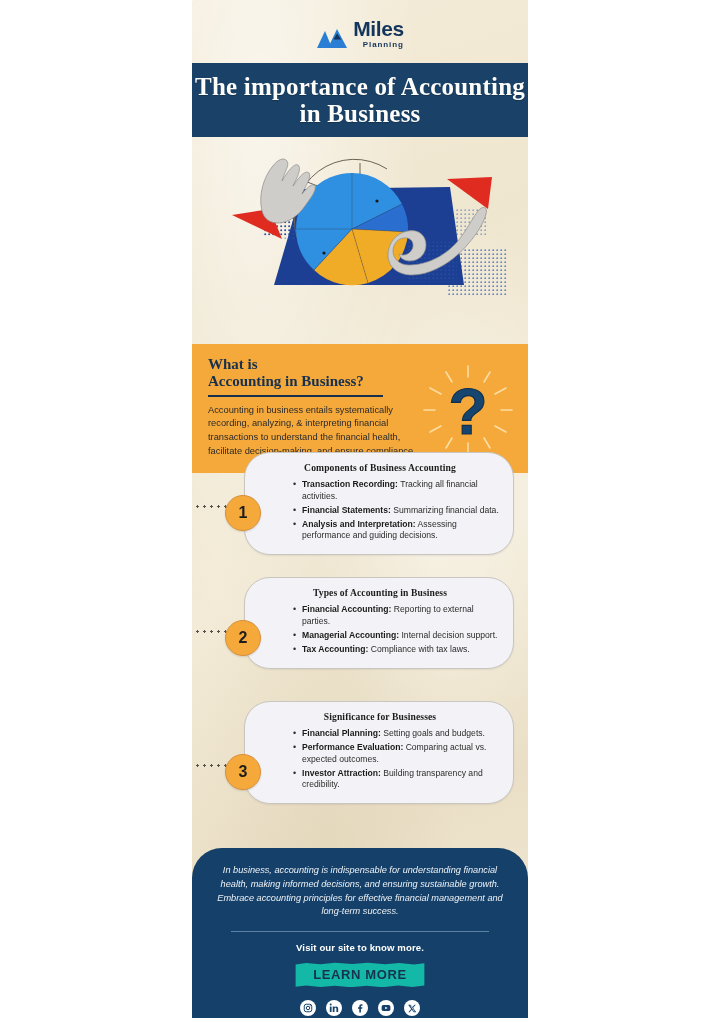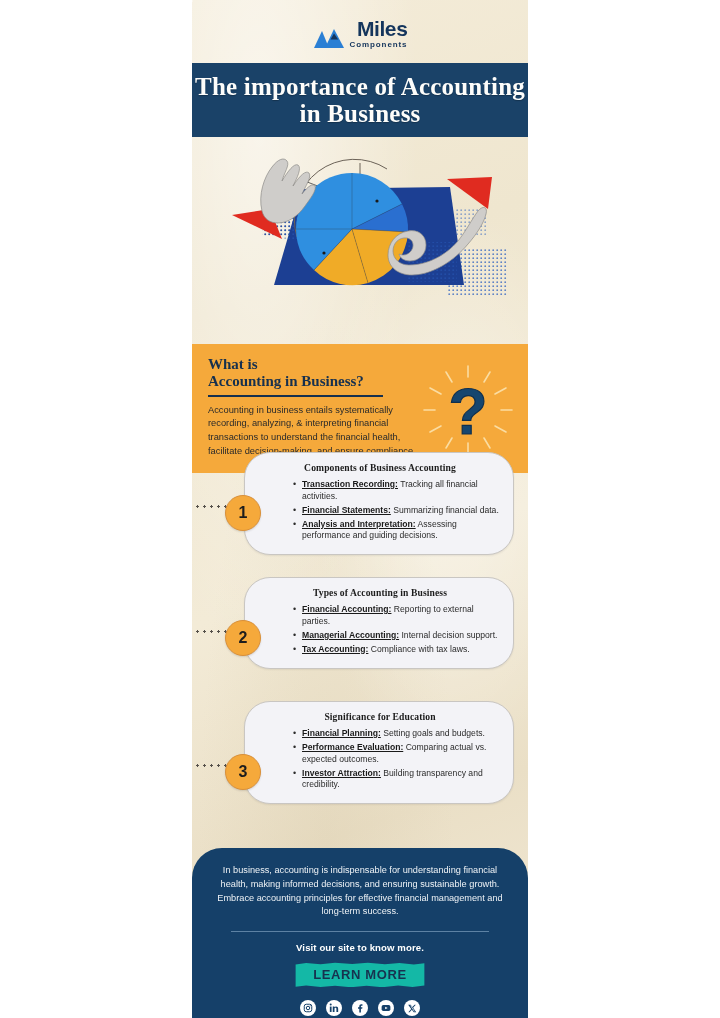--- a/index.html
+++ b/index.html
@@ -152,21 +152,21 @@
     line-height: 1.34;
     color: #2b2b2b;
     padding-left: 9px;
     margin-bottom: 2.5px;
   }
   .card li::before {
     content: "•";
     position: absolute; left: 0; top: -1px;
     font-size: 9px; color: #2b2b2b;
   }
-  .card li b { font-weight: bold; color: #1a1a1a; text-decoration: underline; }
+  .card li b { font-weight: bold; color: #1a1a1a; }
 
   .badge {
     position: absolute;
     left: -20px;
     width: 36px; height: 36px;
     border-radius: 50%;
     background: #f5a93b;
     border: 1.5px solid #d9903a;
     display: flex; align-items: center; justify-content: center;
     font-family: "Liberation Sans", sans-serif;
@@ -194,20 +194,21 @@
     border-top-left-radius: 30px;
     border-top-right-radius: 30px;
     padding: 16px 18px 12px 18px;
     text-align: center;
   }
   #footer .fp {
     font-family: "Liberation Sans", sans-serif;
     font-size: 9.2px;
     line-height: 1.5;
     color: #eef2f6;
+    font-style: italic;
   }
   #footer .fdiv {
     width: 258px; height: 1.2px;
     background: #5d82a4;
     margin: 12px auto 10px auto;
   }
   #footer .fvisit {
     font-family: "Liberation Sans", sans-serif;
     font-weight: bold;
     font-size: 9.6px;
@@ -254,21 +255,21 @@
       <div class="logo-wrap">
         <span>
           <svg class="logo-mark" viewBox="0 0 32 22">
             <path d="M1 21 L9 4 L16 21 Z" fill="#2a7fd4"></path>
             <path d="M12 21 L21 2 L31 21 Z" fill="#2a7fd4"></path>
             <path d="M17.5 12.5 L21 6.5 L25.2 12.5 Z" fill="#14355c"></path>
           </svg>
         </span>
         <span class="logo-text">
           <span class="logo-name">Miles</span>
-          <span class="logo-sub">Components</span>
+          <span class="logo-sub">Planning</span>
         </span>
       </div>
     </div>
 
     <div id="title-band">
       <div class="title">The importance of Accounting in Business</div>
     </div>
 
     <div id="hero">
       <svg viewBox="0 0 336 172">
@@ -375,21 +376,21 @@
       <ul>
         <li><b>Financial Accounting:</b><span> Reporting to external parties.</span></li>
         <li><b>Managerial Accounting:</b><span> Internal decision support.</span></li>
         <li><b>Tax Accounting:</b><span> Compliance with tax laws.</span></li>
       </ul>
     </div>
 
     <div class="dots" style="top:764px;"></div>
     <div class="card" style="top:701px;">
       <div class="badge" style="top:52px;">3</div>
-      <div class="card-title">Significance for Education</div>
+      <div class="card-title">Significance for Businesses</div>
       <ul>
         <li><b>Financial Planning:</b><span> Setting goals and budgets.</span></li>
         <li><b>Performance Evaluation:</b><span> Comparing actual vs. expected outcomes.</span></li>
         <li><b>Investor Attraction:</b><span> Building transparency and credibility.</span></li>
       </ul>
     </div>
 
     <div id="footer">
       <div class="fp">In business, accounting is indispensable for understanding financial health, making informed decisions, and ensuring sustainable growth. Embrace accounting principles for effective financial management and long-term success.</div>
       <div class="fdiv"></div>

